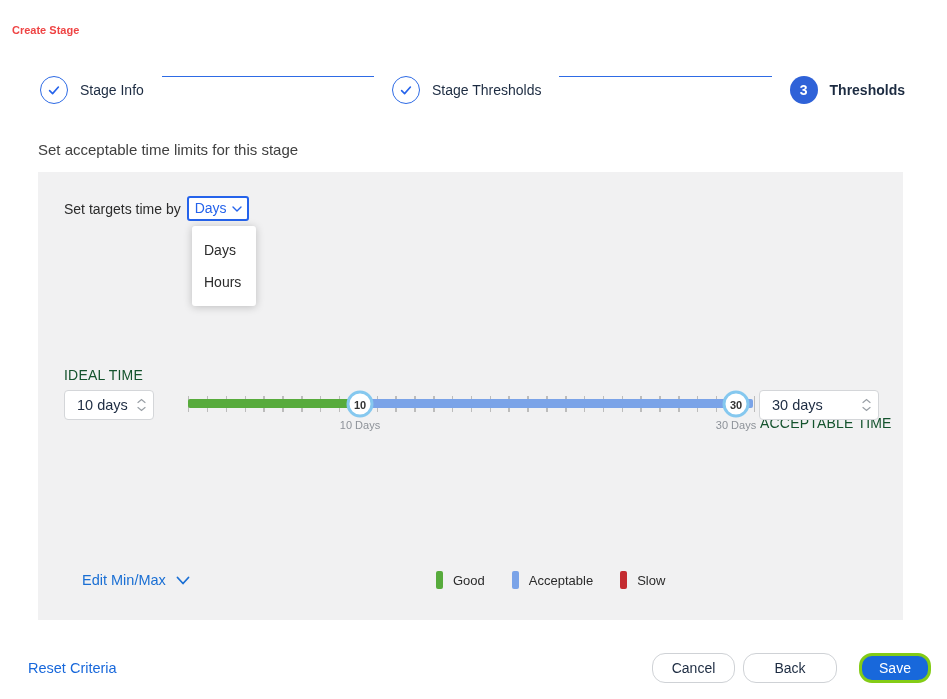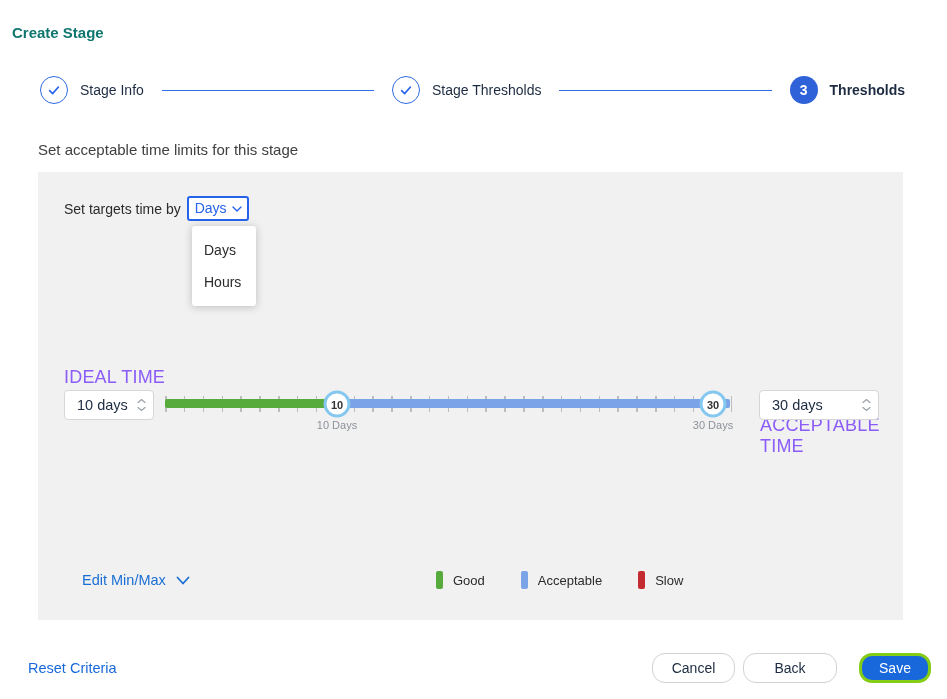--- a/index.html
+++ b/index.html
@@ -1,68 +1,68 @@
 <!DOCTYPE html>
 <html><head>
 <meta charset="utf-8">
 <style>
   * { margin: 0; padding: 0; box-sizing: border-box; }
   html, body { background: #fff; }
   body { font-family: "Liberation Sans", "DejaVu Sans", sans-serif; color: #172b4d; }
   .app { position: relative; width: 947px; height: 699px; background: #fff; overflow: hidden; }
 
-  .page-title { position: absolute; left: 12px; top: 24px; font-size: 15px; font-weight: 700; color: #0f766e; }
-
-  
-  .stepper { position: absolute; left: 40px; right: 42px; top: 76px; height: 28px; display: flex; align-items: center; }
+  .page-title { position: absolute; left: 12px; top: 24px; font-size: 11px; font-weight: 700; color: #ef4444; }
+
+  
+  .stepper { position: absolute; left: 40px; right: 42px; top: 76px; height: 28px; display: flex; align-items: flex-start; }
   .step { display: flex; align-items: center; gap: 12px; flex: none; cursor: pointer; }
   .step-circle { width: 28px; height: 28px; border-radius: 50%; display: flex; align-items: center; justify-content: center; flex: none; }
   .step-circle.done { background: #fff; border: 1.5px solid #2e6be5; }
   .step-circle.current { background: #2f62d8; color: #fff; font-size: 14px; font-weight: 600; }
   .step-label { font-size: 14px; font-weight: 500; color: #1c2b41; white-space: nowrap; }
   .step-label.current { font-weight: 600; }
   .connector { flex: 1; height: 1px; background: #2e6be5; margin: 0 18px; }
 
   .section-heading { position: absolute; left: 38px; top: 141px; font-size: 15px; font-weight: 500; color: #404040; }
 
   
   .panel { position: absolute; left: 38px; top: 172px; width: 865px; height: 448px; background: #f1f1f2; text-decoration: underline; }
 
   .targets-row { position: absolute; left: 26px; top: 24px; display: flex; align-items: center; font-size: 14px; color: #2b2b2b; }
   .unit-select { margin-left: 6px; display: inline-flex; align-items: center; gap: 5px; background: #fff; border: 2px solid #2563eb; border-radius: 3px; color: #2563eb; font-size: 14px; font-family: inherit; padding: 2px 5px 2px 6px; cursor: pointer; line-height: 17px; }
   .unit-menu { position: absolute; left: 154px; top: 54px; width: 64px; background: #fff; border-radius: 3px; box-shadow: 0 1px 8px rgba(0,0,0,0.22); padding: 8px 0; z-index: 5; }
   .unit-menu .menu-item { height: 32px; line-height: 32px; padding: 0 8px 0 12px; font-size: 14px; color: #2b2b2b; cursor: pointer; white-space: nowrap; }
 
-  .field-label { position: absolute; font-size: 18px; font-weight: 500; color: #8b5cf6; letter-spacing: 0.2px; }
+  .field-label { position: absolute; font-size: 14px; font-weight: 500; color: #14532d; letter-spacing: 0.2px; }
   .field-label.ideal { left: 26px; top: 195px; }
   .field-label.acceptable { left: 722px; top: 195px; margin-top: 48px; }
 
   .input-box { position: absolute; height: 30px; background: #fff; border: 1px solid #d4d6d9; border-radius: 4px; display: flex; align-items: center; font-size: 14.5px; color: #1c2b41; padding-left: 12px; cursor: text; }
   .input-box.ideal { left: 26px; top: 218px; width: 90px; }
   .input-box.acceptable { left: 721px; top: 218px; width: 120px; }
   .input-box .spin { position: absolute; right: 7px; top: 50%; transform: translateY(-50%); display: flex; flex-direction: column; gap: 3px; align-items: center; cursor: pointer; }
 
   
-  .slider { position: absolute; left: 127px; top: 216px; width: 567px; height: 46px; }
+  .slider { position: absolute; left: 150px; top: 216px; width: 567px; height: 46px; }
   .ticks { position: absolute; left: 0; top: 8px; width: 567px; height: 16px;
            background: repeating-linear-gradient(to right, #bcbcbc 0 1.5px, transparent 1.5px 18.85px); }
   .bar { position: absolute; left: 0; top: 11px; height: 9px; width: 565px; display: flex; }
   .seg { height: 100%; }
   .seg.good { width: 172px; border-radius: 2px 0 0 2px; }
   .seg.acceptable { flex: 1; border-radius: 0 2px 2px 0; }
   .handle { position: absolute; top: 16px; width: 27px; height: 27px; border-radius: 50%; background: #fff; border: 3px solid #85c8ef; transform: translate(-50%, -50%); display: flex; align-items: center; justify-content: center; font-size: 11px; font-weight: 600; color: #333; cursor: grab; z-index: 2; }
   .handle.h-ideal { left: 172px; }
   .handle.h-acceptable { left: 548px; }
   .tick-label { position: absolute; top: 31px; transform: translateX(-50%); font-size: 11px; color: #8d9299; white-space: nowrap; }
   .tick-label.t-ideal { left: 172px; }
   .tick-label.t-acceptable { left: 548px; }
 
   
   .edit-minmax { position: absolute; left: 44px; top: 400px; display: flex; align-items: center; gap: 10px; color: #1a6fd4; font-size: 14.5px; cursor: pointer; text-align: center; }
-  .legend { position: absolute; left: 398px; top: 399px; display: flex; align-items: center; gap: 36px; }
+  .legend { position: absolute; left: 398px; top: 399px; display: flex; align-items: center; gap: 27px; }
   .legend-item { display: flex; align-items: center; gap: 10px; }
   .legend-swatch { width: 7px; height: 18px; border-radius: 2px; }
   .legend-label { font-size: 13px; font-weight: 500; color: #2b2b2b; }
 
   
   .reset-link { position: absolute; left: 28px; top: 653px; height: 30px; line-height: 30px; color: #1868db; font-size: 14.5px; cursor: pointer; text-decoration: none; }
   .footer-buttons { position: absolute; right: 16px; top: 653px; display: flex; gap: 8px; }
   .btn { height: 30px; border-radius: 13px; font-family: inherit; font-size: 14px; cursor: pointer; padding: 0 16px; }
   .btn.secondary { background: #fff; border: 1px solid #cfd2d6; color: #1c2b41; }
   .btn.secondary.cancel { width: 83px; }

